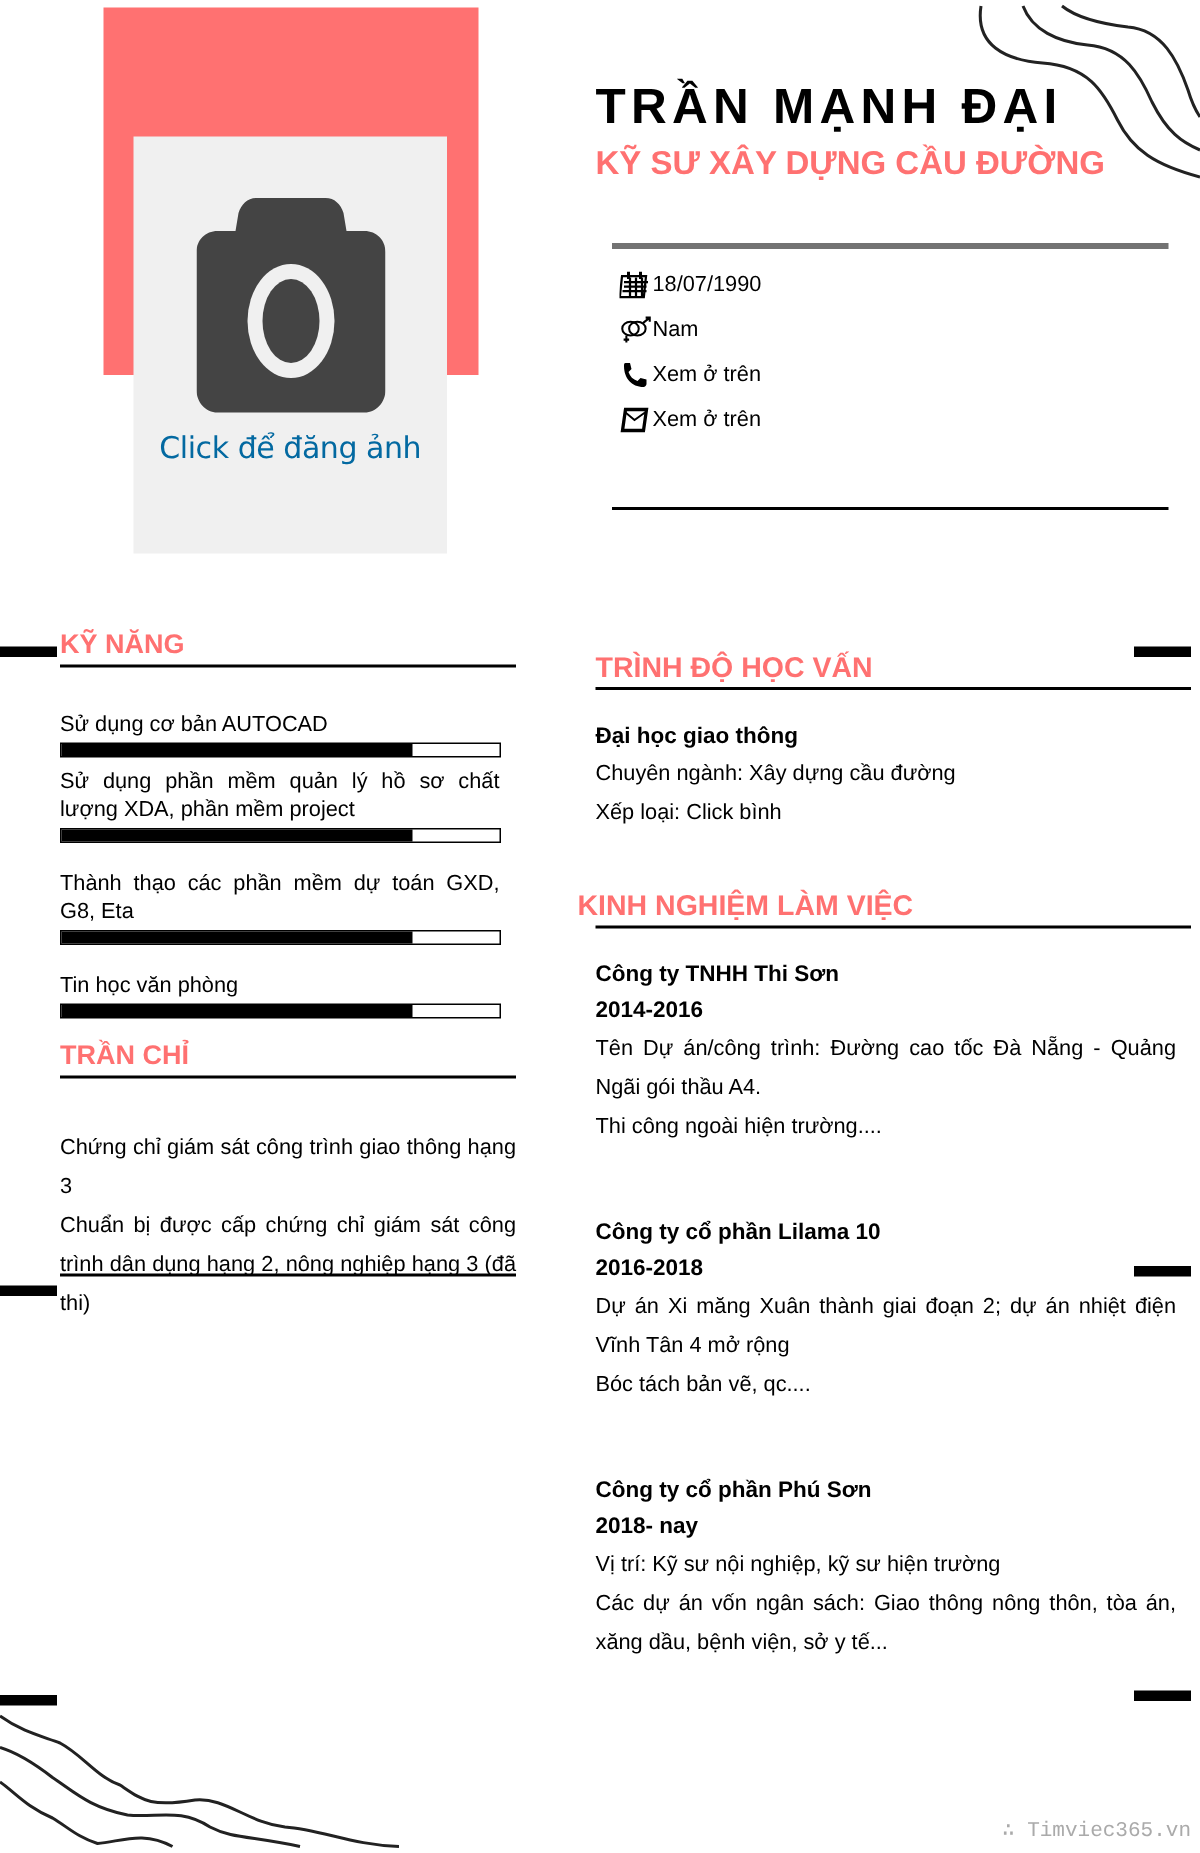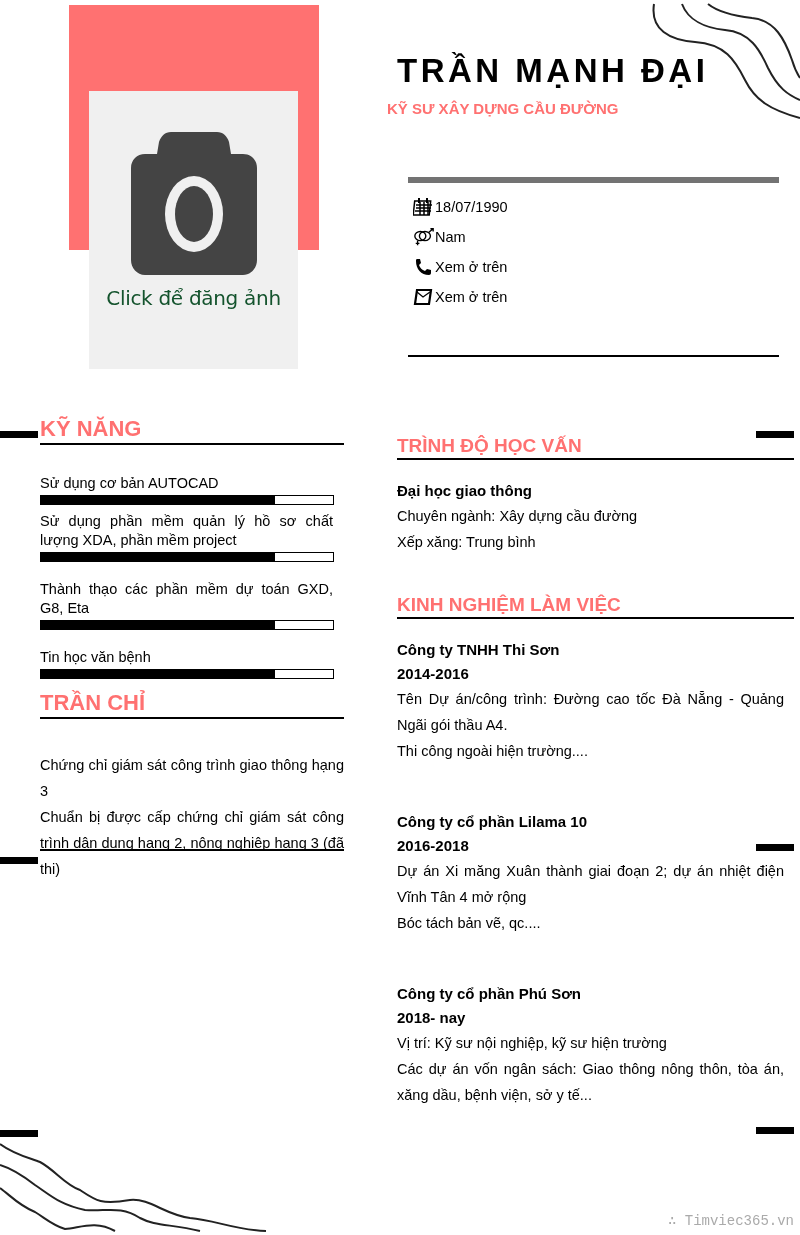--- a/index.html
+++ b/index.html
@@ -3,28 +3,28 @@
 <meta charset="utf-8">
 <style>
   html, body { margin:0; padding:0; background:#fff; }
   body { width:800px; height:1235px; position:relative; overflow:hidden;
          font-family:"Liberation Sans", "DejaVu Sans", sans-serif; color:#000; }
   .abs { position:absolute; }
   .pink-block { left:69px; top:5px; width:250px; height:245px; background:#ff7171; }
   .photo-box { left:89px; top:91px; width:209px; height:278px; background:#f0f0f0;
                display:flex; flex-direction:column; align-items:center; cursor:pointer; }
   .photo-box svg { margin-top:41px; }
-  .photo-label { margin-top:10px; font-family:"DejaVu Sans", sans-serif; font-size:20px; color:#14532d; letter-spacing:-0.3px; }
+  .photo-label { margin-top:10px; font-family:"DejaVu Sans", sans-serif; font-size:20px; color:#0369a1; letter-spacing:-0.3px; }
   .name { left:397px; top:50px; font-size:33px; font-weight:bold; letter-spacing:3.5px; margin:0; line-height:42px; }
-  .job-title { left:387px; top:96px; font-size:15px; font-weight:bold; color:#ff7171; line-height:26px; }
-  .info-box { left:408px; top:177px; width:371px; height:172px; border-top:6px solid #737373; border-bottom:2px solid #000; }
+  .job-title { left:397px; top:96px; font-size:22px; font-weight:bold; color:#ff7171; line-height:26px; }
+  .info-box { left:408px; top:162px; width:371px; height:172px; border-top:4px solid #737373; border-bottom:2px solid #000; }
   .info-row { position:absolute; left:5px; height:24px; display:flex; align-items:center; font-size:14.5px; }
   .info-row .ic { width:22px; height:20px; display:flex; align-items:center; justify-content:flex-start; }
   .side-bar { height:7px; background:#000; }
-  .sec-title { font-size:22px; font-weight:bold; color:#ff7171; line-height:22px; }
+  .sec-title { font-size:18px; font-weight:bold; color:#ff7171; line-height:22px; }
   .rule { height:2px; background:#000; }
   .skill-label { font-size:14.5px; line-height:19px; text-align:justify; width:293px; }
   .skill-bar { width:292px; height:8px; border:1px solid #000; background:#fff; }
   .skill-fill { height:100%; background:#000; }
   .para { font-size:14.5px; line-height:26px; text-align:justify; }
   .bold { font-weight:bold; font-size:15px; line-height:24px; }
   .watermark { right:6px; top:1212px; font-family:"Liberation Mono", monospace; font-size:14px; color:#aaa; }
 </style>
 </head>
 <body>
@@ -127,43 +127,43 @@
       <div class="skill-fill" style="width:80%"></div>
     </div>
 </div>
 <div class="abs" style="left:40px;top:580px">
   <div class="skill-label">Thành thạo các phần mềm dự toán GXD, G8, Eta</div>
   <div class="skill-bar" style="margin-top:2px">
       <div class="skill-fill" style="width:80%"></div>
     </div>
 </div>
 <div class="abs" style="left:40px;top:648px">
-  <div class="skill-label">Tin học văn bệnh</div>
+  <div class="skill-label">Tin học văn phòng</div>
   <div class="skill-bar" style="margin-top:2px">
       <div class="skill-fill" style="width:80%"></div>
     </div>
 </div>
 
 <div class="abs sec-title" style="left:40px;top:692px">TRẦN CHỈ</div>
 <div class="abs rule" style="left:40px;top:717px;width:304px"></div>
 <div class="abs para" style="left:40px;top:752px;width:304px">
   <div>Chứng chỉ giám sát công trình giao thông hạng 3</div>
   <div>Chuẩn bị được cấp chứng chỉ giám sát công trình dân dụng hạng 2, nông nghiệp hạng 3 (đã thi)</div>
 </div>
 <div class="abs rule" style="left:40px;top:849px;width:304px"></div>
 
 <div class="abs sec-title" style="left:397px;top:435px;font-size:19px">TRÌNH ĐỘ HỌC VẤN</div>
 <div class="abs rule" style="left:397px;top:458px;width:397px"></div>
 <div class="abs" style="left:397px;top:479px;width:387px">
   <div class="bold">Đại học giao thông</div>
   <div class="para">Chuyên ngành: Xây dựng cầu đường</div>
-  <div class="para">Xếp xăng: Trung bình</div>
+  <div class="para">Xếp loại: Click bình</div>
 </div>
 
-<div class="abs sec-title" style="left:397px;top:594px;font-size:19px">KINH NGHIỆM LÀM VIỆC</div>
+<div class="abs sec-title" style="left:385px;top:594px;font-size:19px">KINH NGHIỆM LÀM VIỆC</div>
 <div class="abs rule" style="left:397px;top:617px;width:397px"></div>
 
 <div class="abs" style="left:397px;top:638px;width:387px">
   <div class="bold">Công ty TNHH Thi Sơn</div>
   <div class="bold">2014-2016</div>
   <div class="para">Tên Dự án/công trình: Đường cao tốc Đà Nẵng - Quảng Ngãi gói thầu A4.</div>
   <div class="para">Thi công ngoài hiện trường....</div>
 </div>
 
 <div class="abs" style="left:397px;top:810px;width:387px">

